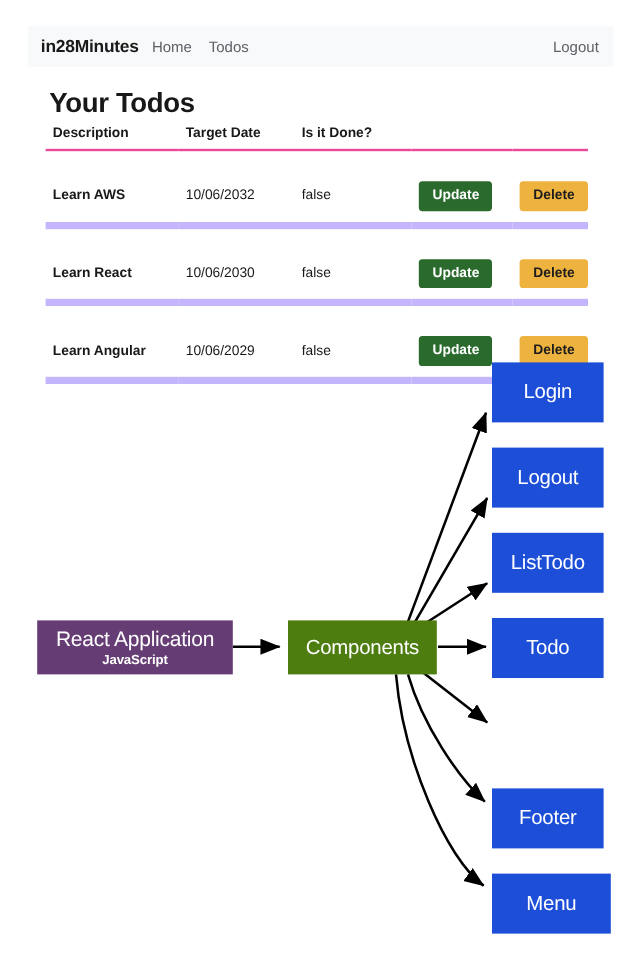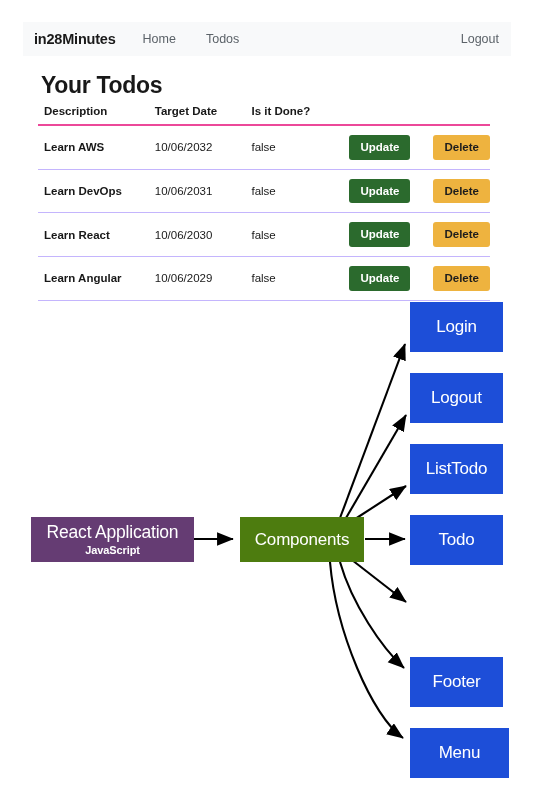--- a/index.html
+++ b/index.html
@@ -42,21 +42,20 @@
     display: flex;
     align-items: center;
     margin-left: 11px;
     gap: 14px;
   }
   .nav-link {
     font-size: 12.5px;
     color: #5b6268;
     text-decoration: none;
     white-space: nowrap;
-    margin-left: 16px;
   }
   .nav-right {
     margin-left: auto;
     display: flex;
     align-items: center;
   }
   .nav-right .nav-link { font-size: 12.5px; }
 
   
   .page-title {
@@ -81,22 +80,22 @@
   .todo-table thead th {
     text-align: left;
     font-weight: bold;
     font-size: 11.5px;
     color: #181818;
     padding: 0 0 7px 6px;
     border-bottom: 2px solid #ec4899;
     white-space: nowrap;
   }
   .todo-table tbody td {
-    padding: 9px 0 9px 6px;
-    border-bottom: 1px solid #c4b5fd;
+    padding: 25px 0 9px 6px;
+    border-bottom: 6px solid #c4b5fd;
     color: #181818;
     font-size: 11.5px;
     vertical-align: middle;
     white-space: nowrap;
   }
   .col-desc  { width: 108px; font-weight: bold; }
   .col-date  { width: 94px; }
   .col-done  { width: 96px; }
   .col-upd   { width: 80px; }
   .col-del   { width: auto; }
@@ -190,31 +189,20 @@
       <td>10/06/2032</td>
       <td>false</td>
       <td>
         <button class="btn btn-update">Update</button>
       </td>
       <td>
         <button class="btn btn-delete">Delete</button>
       </td>
     </tr>
     <tr>
-      <td class="cell-desc">Learn DevOps</td>
-      <td>10/06/2031</td>
-      <td>false</td>
-      <td>
-        <button class="btn btn-update">Update</button>
-      </td>
-      <td>
-        <button class="btn btn-delete">Delete</button>
-      </td>
-    </tr>
-    <tr>
       <td class="cell-desc">Learn React</td>
       <td>10/06/2030</td>
       <td>false</td>
       <td>
         <button class="btn btn-update">Update</button>
       </td>
       <td>
         <button class="btn btn-delete">Delete</button>
       </td>
     </tr>

